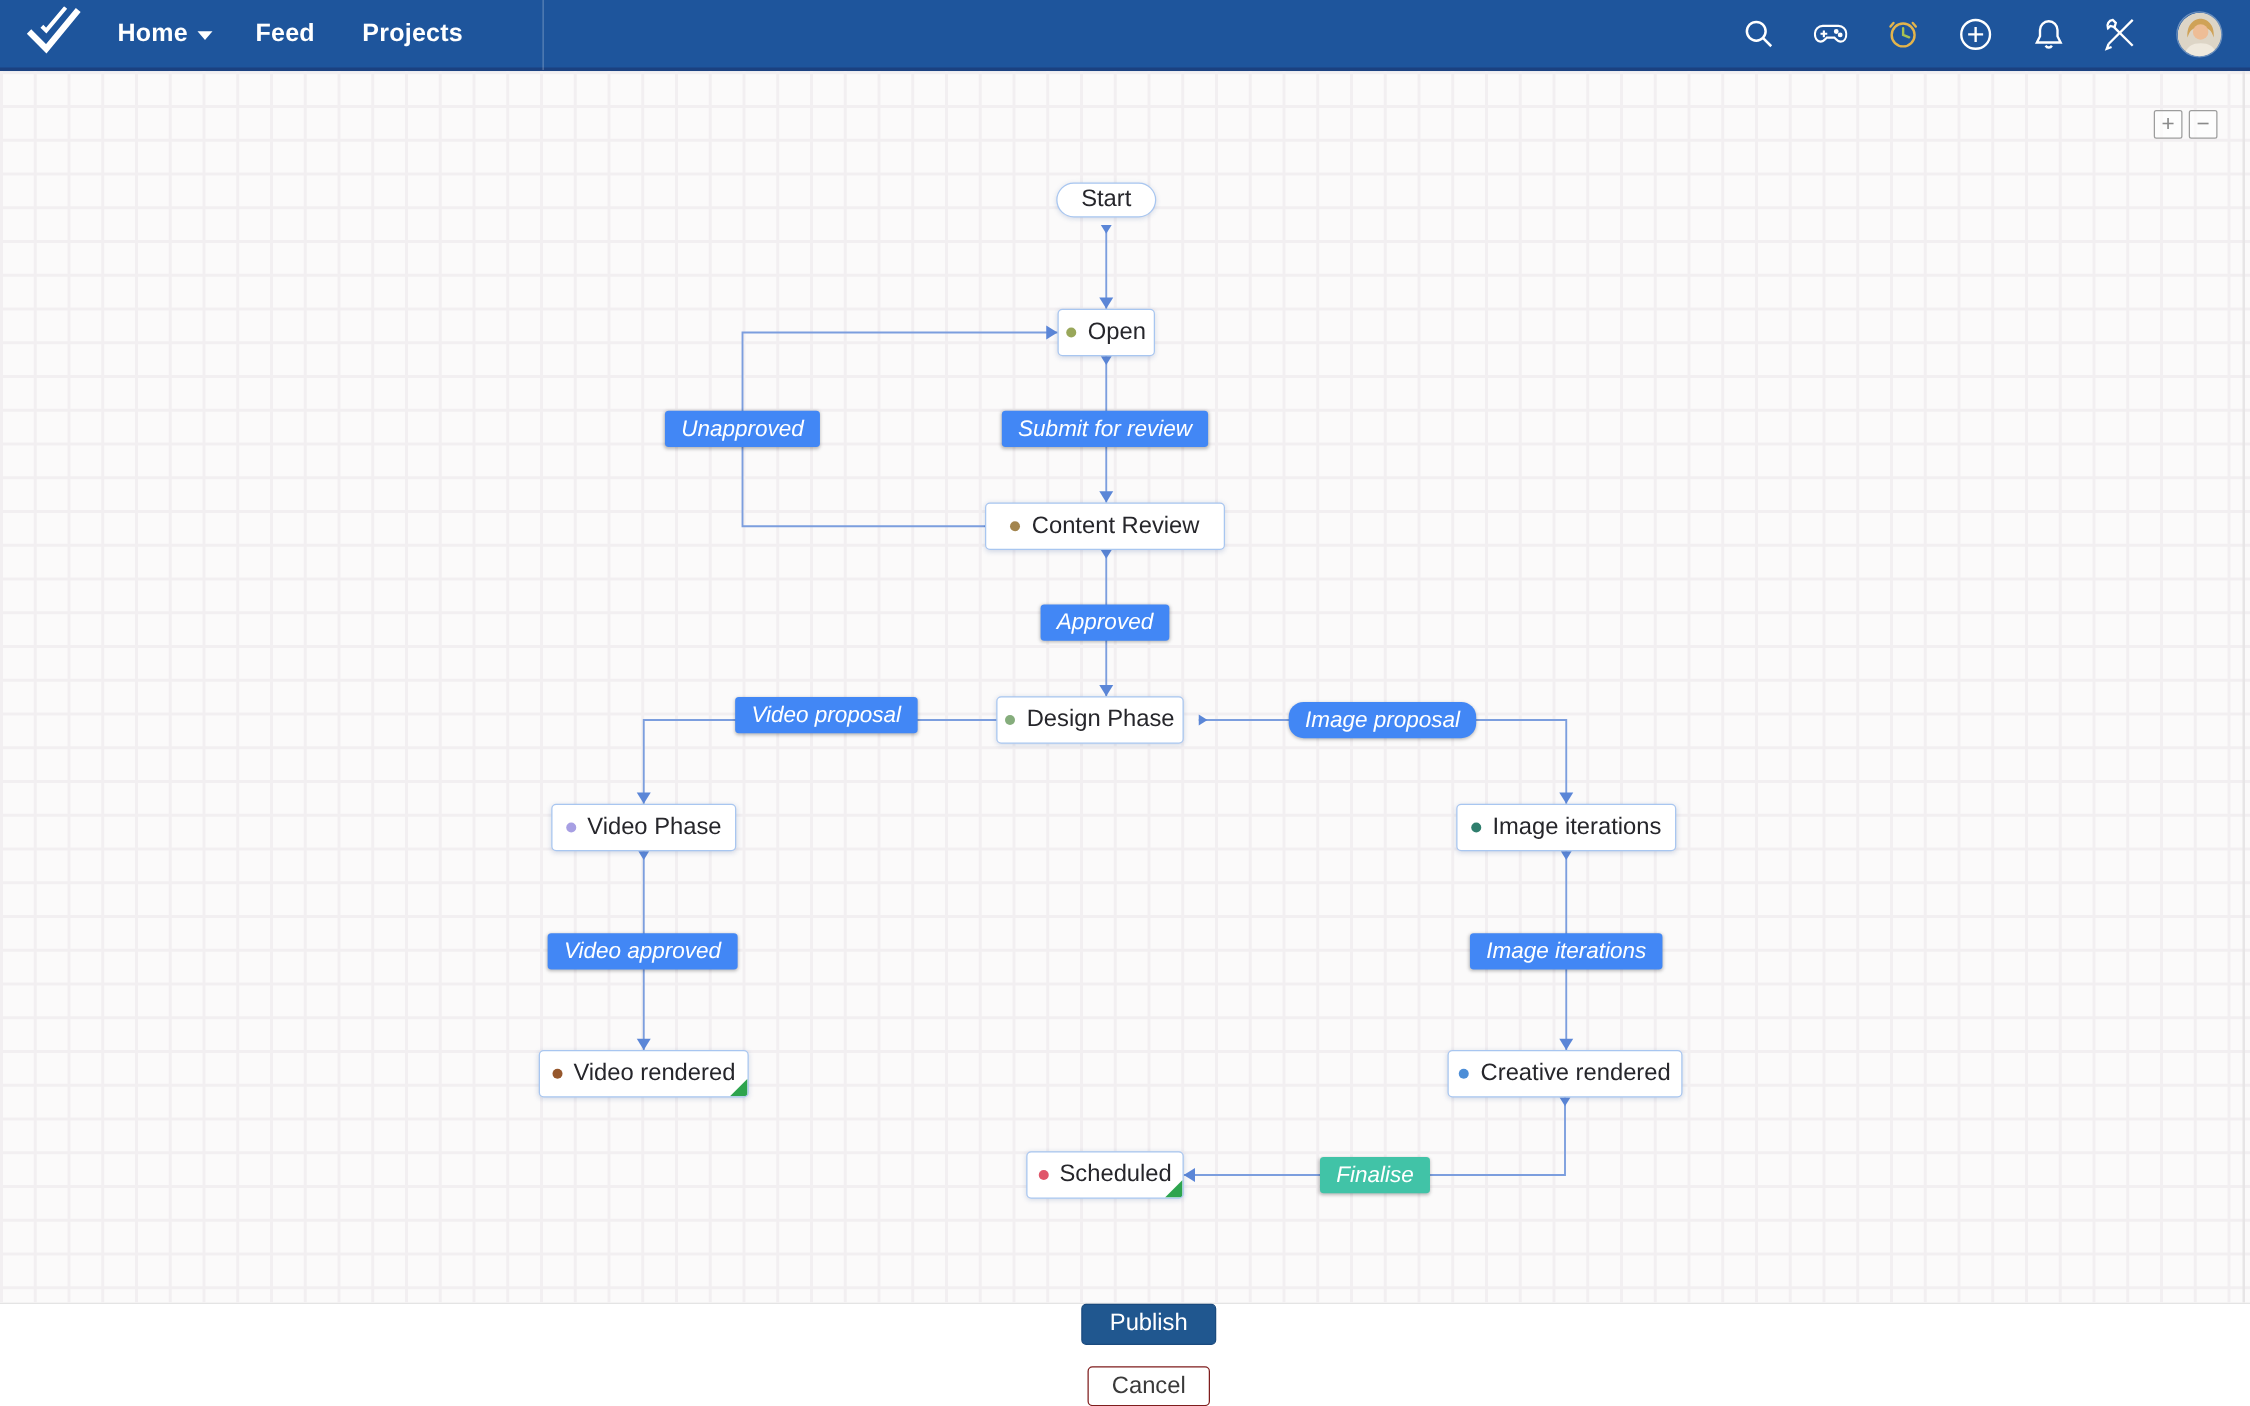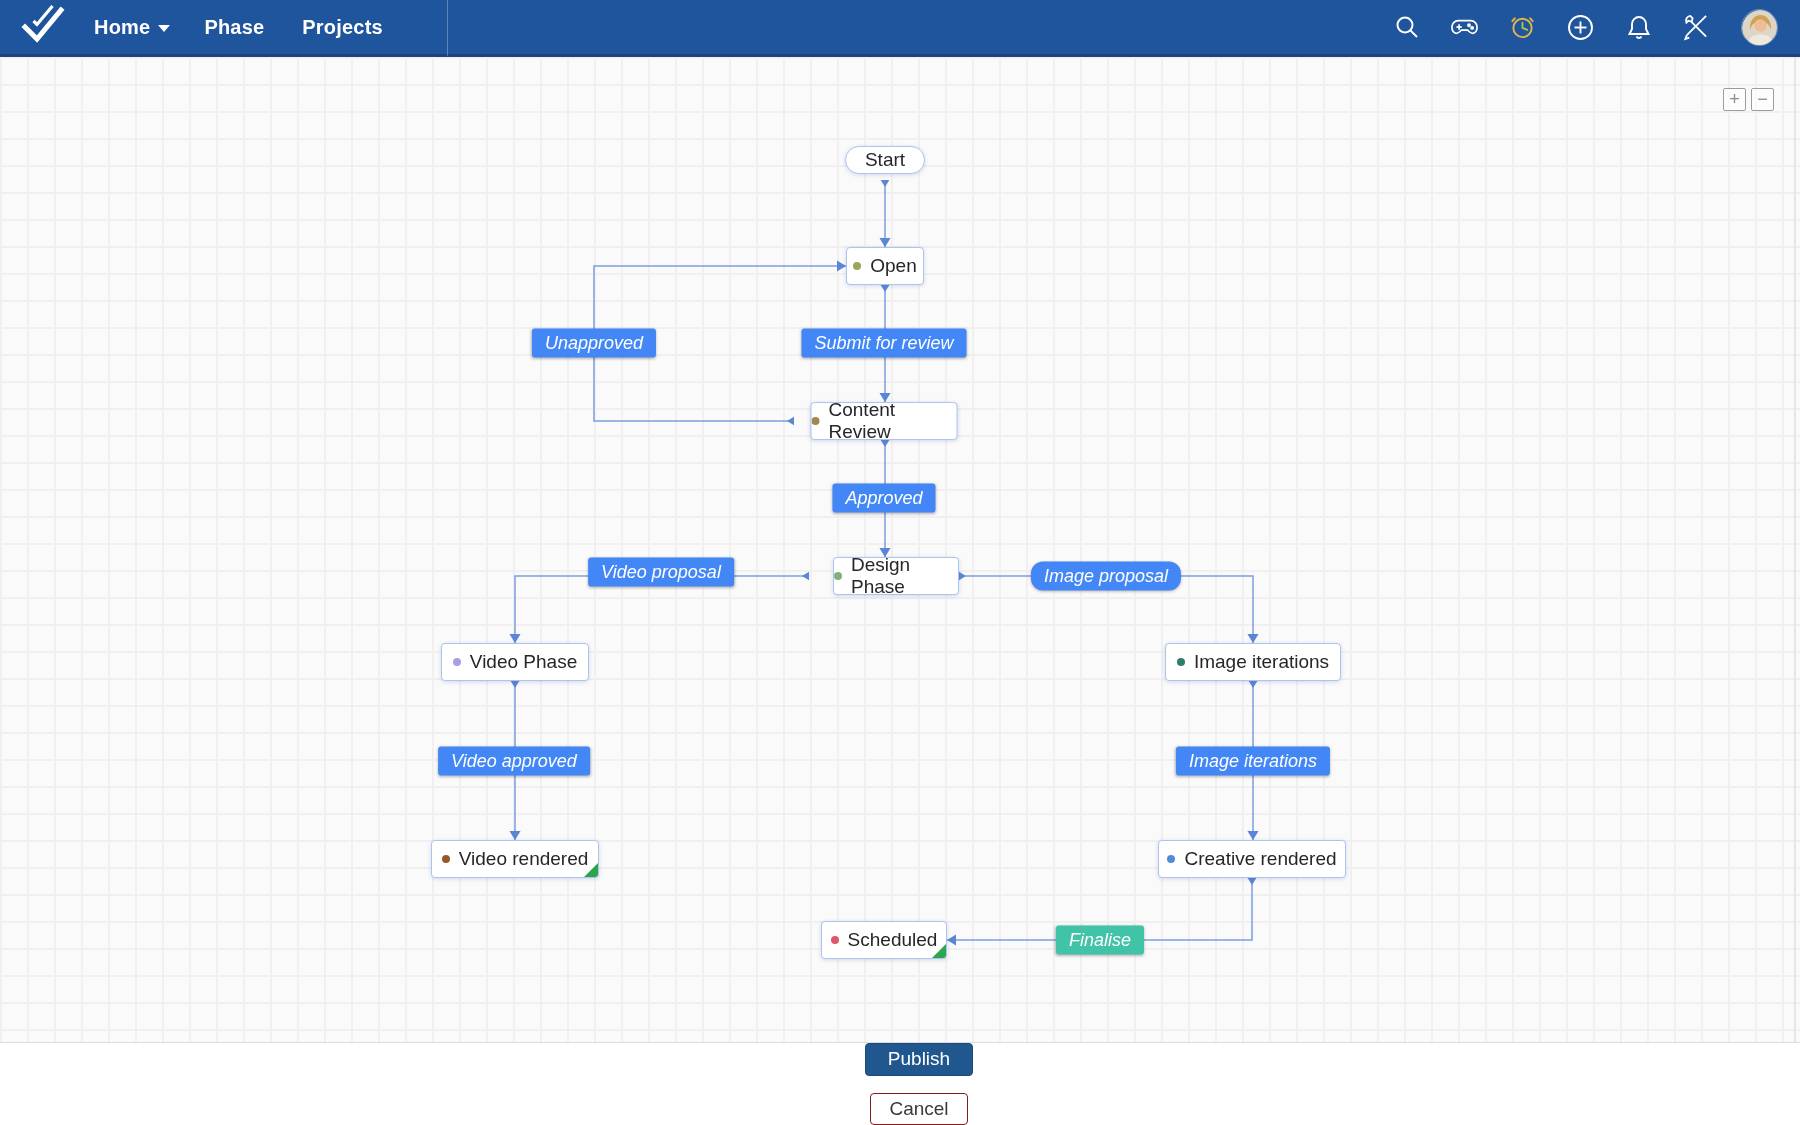--- a/index.html
+++ b/index.html
@@ -86,21 +86,21 @@
         <path d="M13.5 16 L17 19.5 L32.5 1" stroke="#fff" stroke-width="3.2"></path>
       </svg>
     </span>
   </div>
   <div class="nav-items">
     <div class="nav-item">
       <span>Home</span>
       <span class="caret"></span>
     </div>
     <div class="nav-item plain">
-      <span>Phase</span>
+      <span>Feed</span>
     </div>
     <div class="nav-item plain">
       <span>Projects</span>
     </div>
   </div>
   <div class="nav-sep"></div>
 
   <div class="nav-right">
     <div class="nav-icon">
       <svg width="26" height="26" viewBox="0 0 26 26" fill="none" stroke="#fff" stroke-width="2">
@@ -187,25 +187,25 @@
       <polygon points="1252,828 1247.66,821 1256.34,821" fill="#5b86d7"></polygon>
     </svg>
   <div id="nodes">
       <div class="node start" style="left: 885px; top: 103px; width: 80px;">
         <span>Start</span>
       </div>
       <div class="node" style="left: 885px; top: 209px; width: 78px;">
         <span class="dot" style="background: rgb(153, 167, 90);"></span>
         <span>Open</span>
       </div>
-      <div class="node" style="left: 884px; top: 364px; width: 147px;">
+      <div class="node" style="left: 884px; top: 364px; width: 192px;">
         <span class="dot" style="background: rgb(163, 133, 78);"></span>
         <span>Content Review</span>
       </div>
-      <div class="node" style="left: 896px; top: 519px; width: 126px;">
+      <div class="node" style="left: 872px; top: 519px; width: 150px;">
         <span class="dot" style="background: rgb(133, 173, 124);"></span>
         <span>Design Phase</span>
       </div>
       <div class="node" style="left: 515px; top: 605px; width: 148px;">
         <span class="dot" style="background: rgb(167, 159, 227);"></span>
         <span>Video Phase</span>
       </div>
       <div class="node" style="left: 1253px; top: 605px; width: 176px;">
         <span class="dot" style="background: rgb(47, 126, 109);"></span>
         <span>Image iterations</span>

